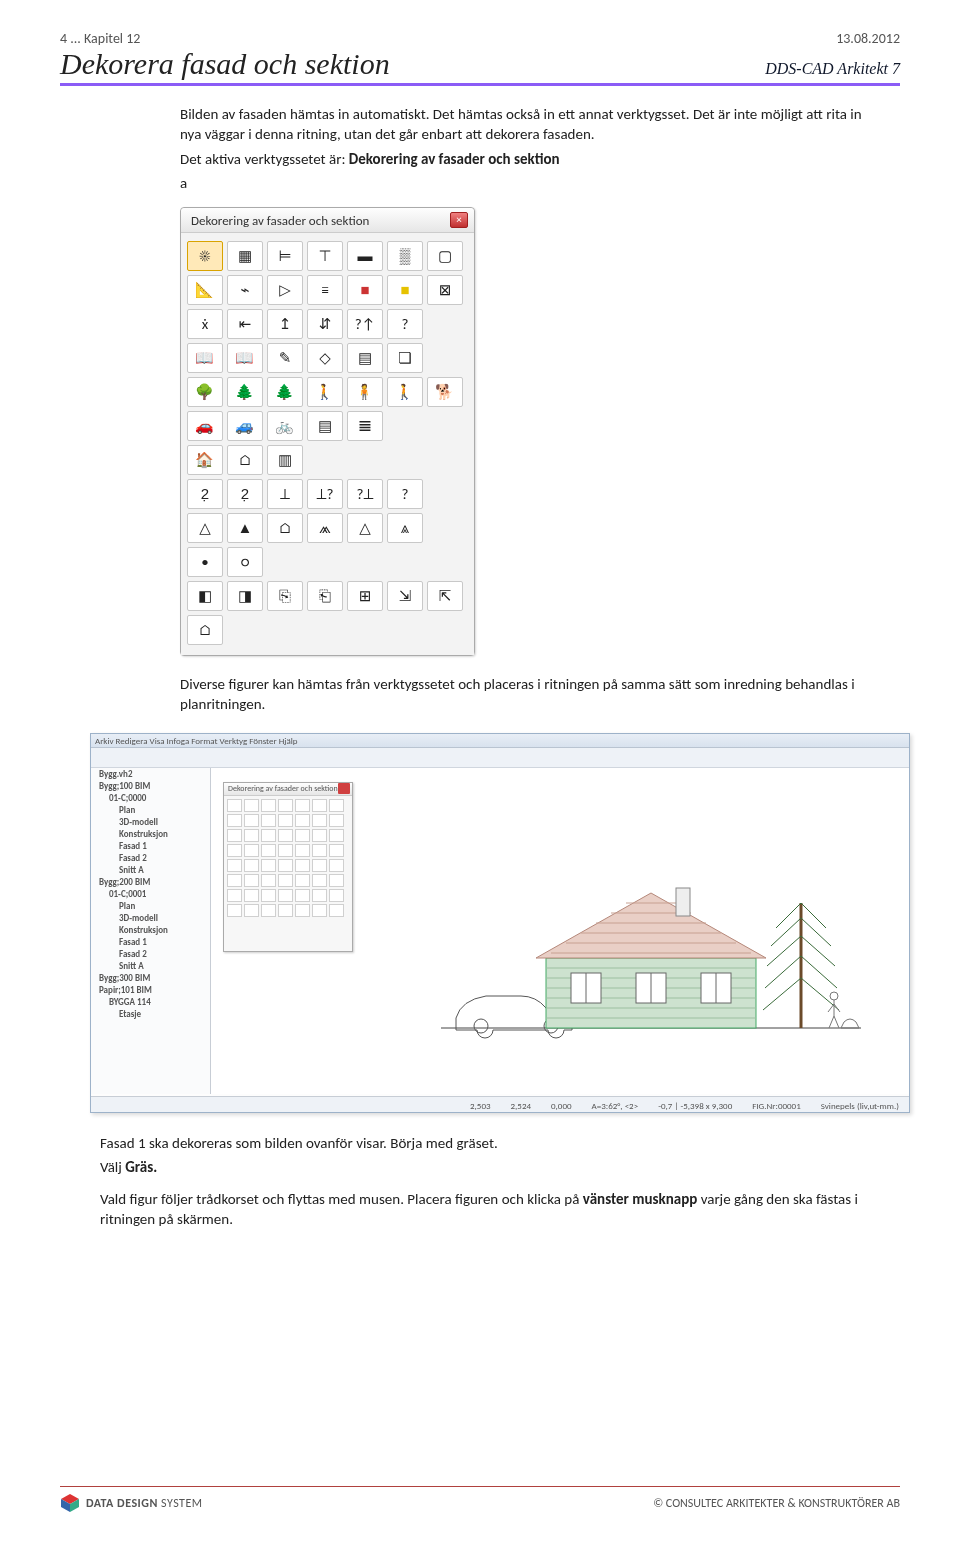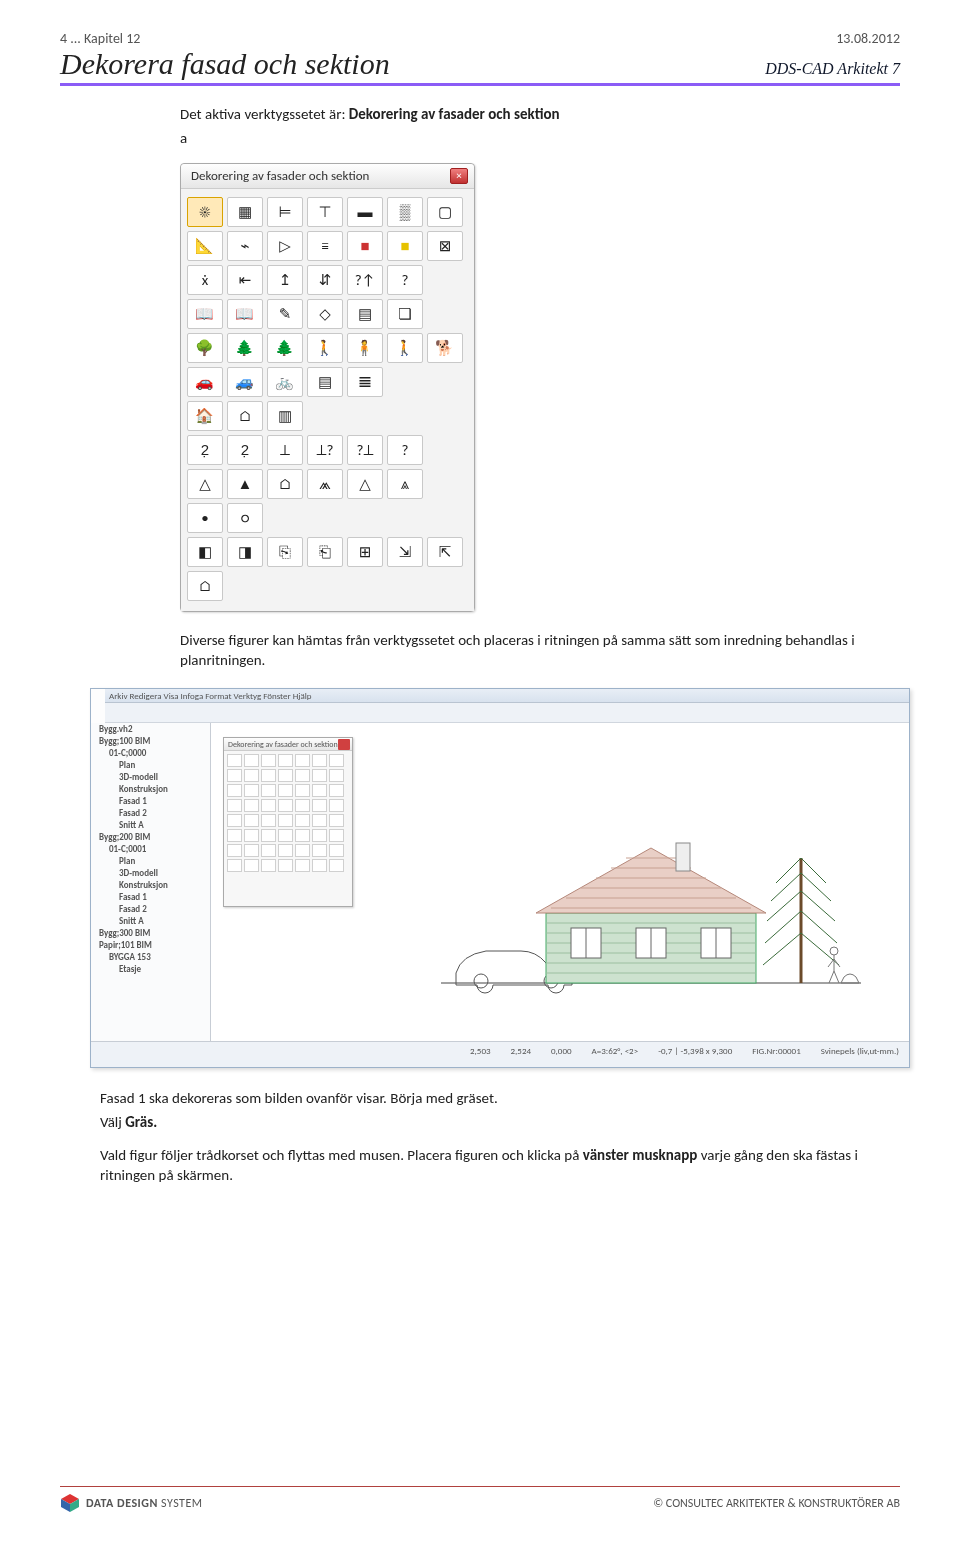--- a/index.html
+++ b/index.html
@@ -107,27 +107,26 @@
     margin-left: 30px;
     margin-top: 18px;
     width: 820px;
     height: 380px;
     border: 1px solid #9db2c9;
     background: #fdfdfd;
     position: relative;
     box-shadow: 2px 2px 4px rgba(0,0,0,.15);
     font-size: 9px;
     color: #555;
-    padding-left: 14px;
   }
   .cad-menubar { height: 14px; background: linear-gradient(#e8eef6,#d8e2ee); border-bottom:1px solid #b9c4d1; padding-left:4px; line-height:14px; }
   .cad-toolbar { height: 20px; background: #eef2f7; border-bottom:1px solid #d0d6de; }
   .cad-left-panel { position:absolute; top:34px; left:0; width:120px; bottom:18px; border-right:1px solid #c7cdd5; background:#fafbfc;font-weight:bold; }
   .cad-canvas   { position:absolute; top:34px; left:120px; right:0; bottom:18px; background:#fff; }
-  .cad-status   { position:absolute; left:0; right:0; bottom:0; height:26px; background:#eef2f7; border-top:1px solid #c7cdd5; display:flex; justify-content:flex-end; gap:20px; padding-right:10px; line-height:18px; }
+  .cad-status   { position:absolute; left:0; right:0; bottom:0; height:16px; background:#eef2f7; border-top:1px solid #c7cdd5; display:flex; justify-content:flex-end; gap:20px; padding-right:10px; line-height:18px; }
 
   .tree-item { padding-left: 8px; font-size: 9px; line-height: 12px; white-space: nowrap; }
   .tree-item.ind1 { padding-left: 18px; }
   .tree-item.ind2 { padding-left: 28px; }
 
   .mini-palette {
     position:absolute;
     left: 12px; top: 14px;
     width: 130px; height: 170px;
     border:1px solid #aaa;
@@ -174,20 +173,21 @@
 <div class="header">
   <span>4 ... Kapitel 12</span>
   <span>13.08.2012</span>
 </div>
 <div class="title-row">
   <span class="doc-title">Dekorera fasad och sektion</span>
   <span class="product">DDS-CAD Arkitekt 7</span>
 </div>
 
 <div class="body-text">
+  <p>Bilden av fasaden hämtas in automatiskt. Det hämtas också in ett annat verktygsset. Det är inte möjligt att rita in nya väggar i denna ritning, utan det går enbart att dekorera fasaden.</p>
   <p>
     <span>Det aktiva verktygssetet är:</span>
     <b>Dekorering av fasader och sektion</b>
   </p>
   <p class="spaced">a</p>
 </div>
 
 <div class="palette">
   <div class="palette-title">
     <span>Dekorering av fasader och sektion</span>
@@ -301,21 +301,21 @@
       <div class="tree-item ">Bygg;200 BIM</div>
       <div class="tree-item ind1">01-C;0001</div>
       <div class="tree-item ind2">Plan</div>
       <div class="tree-item ind2">3D-modell</div>
       <div class="tree-item ind2">Konstruksjon</div>
       <div class="tree-item ind2">Fasad 1</div>
       <div class="tree-item ind2">Fasad 2</div>
       <div class="tree-item ind2">Snitt A</div>
       <div class="tree-item ">Bygg;300 BIM</div>
       <div class="tree-item ">Papir;101 BIM</div>
-      <div class="tree-item ind1">BYGGA 153</div>
+      <div class="tree-item ind1">BYGGA 114</div>
       <div class="tree-item ind2">Etasje</div>
     </div>
   <div class="cad-canvas">
     <div class="mini-palette">
       <div class="mini-palette-title">
         <span>Dekorering av fasader och sektion</span>
         <span class="mini-x"></span>
       </div>
       <div class="mini-palette-grid" id="mini-grid">
           <div class="mini-tool"></div>

